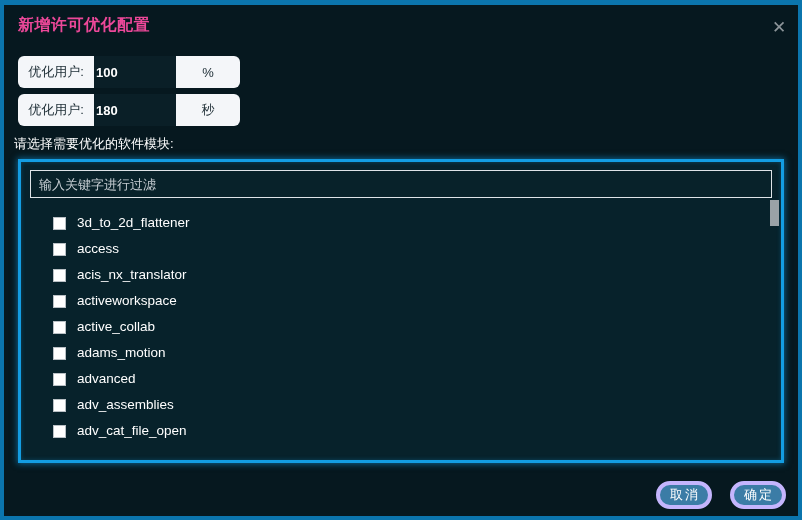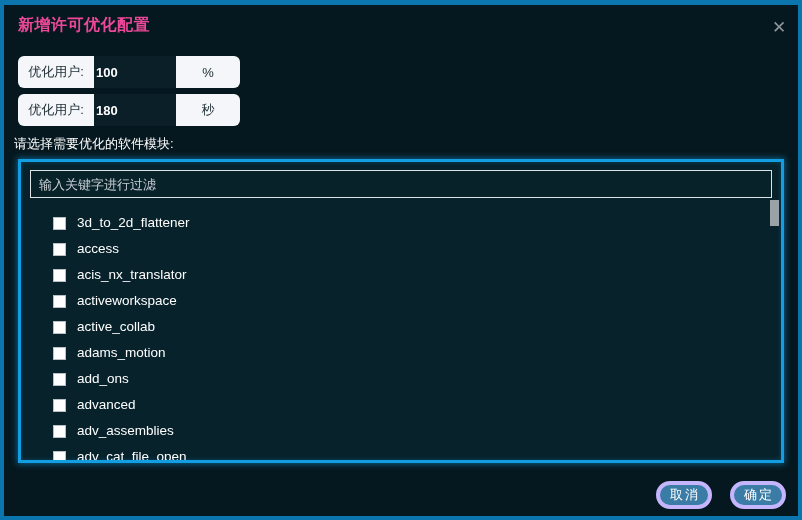--- a/index.html
+++ b/index.html
@@ -268,24 +268,20 @@
         <div class="list-item">
           <span class="item-checkbox"></span>
           <span class="item-label">active_collab</span>
         </div>
         <div class="list-item">
           <span class="item-checkbox"></span>
           <span class="item-label">adams_motion</span>
         </div>
         <div class="list-item">
           <span class="item-checkbox"></span>
-          <span class="item-label">add_ons</span>
-        </div>
-        <div class="list-item">
-          <span class="item-checkbox"></span>
           <span class="item-label">advanced</span>
         </div>
         <div class="list-item">
           <span class="item-checkbox"></span>
           <span class="item-label">adv_assemblies</span>
         </div>
         <div class="list-item">
           <span class="item-checkbox"></span>
           <span class="item-label">adv_cat_file_open</span>
         </div>

